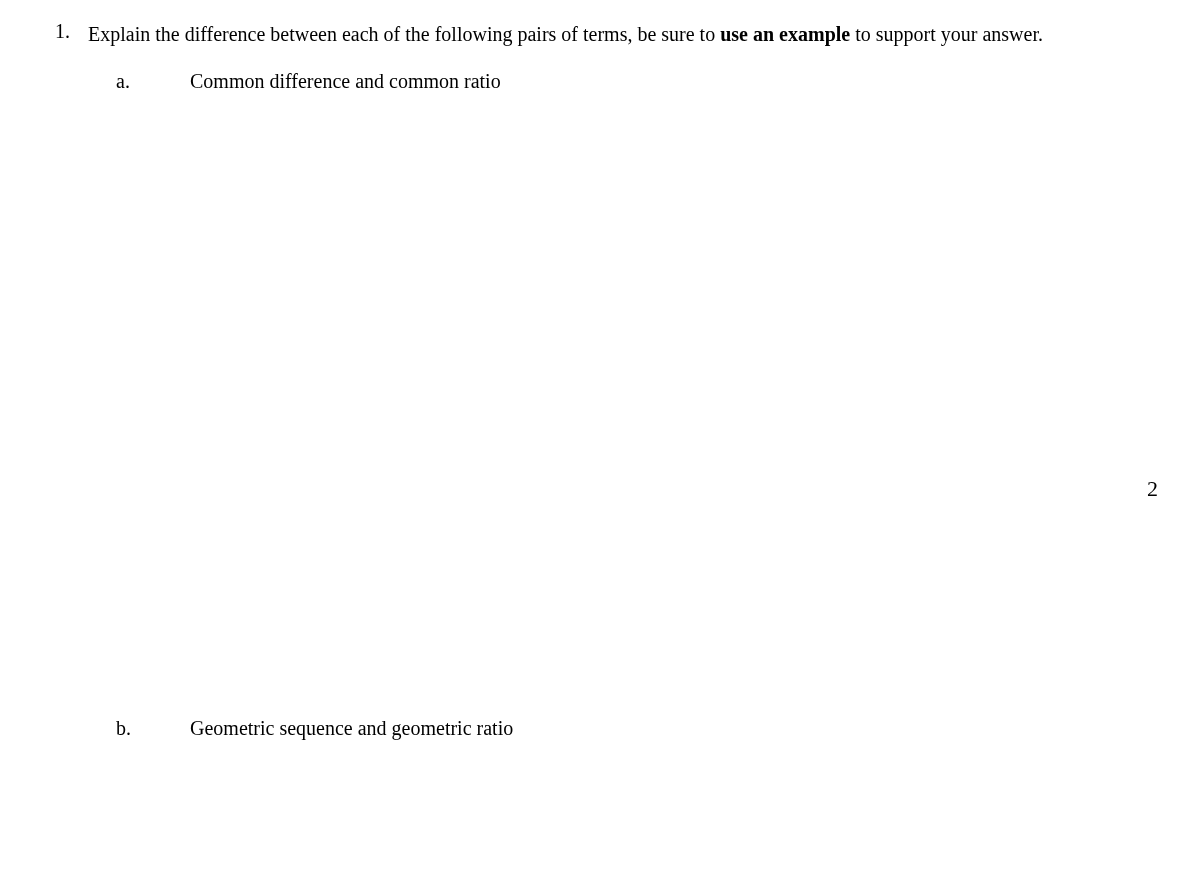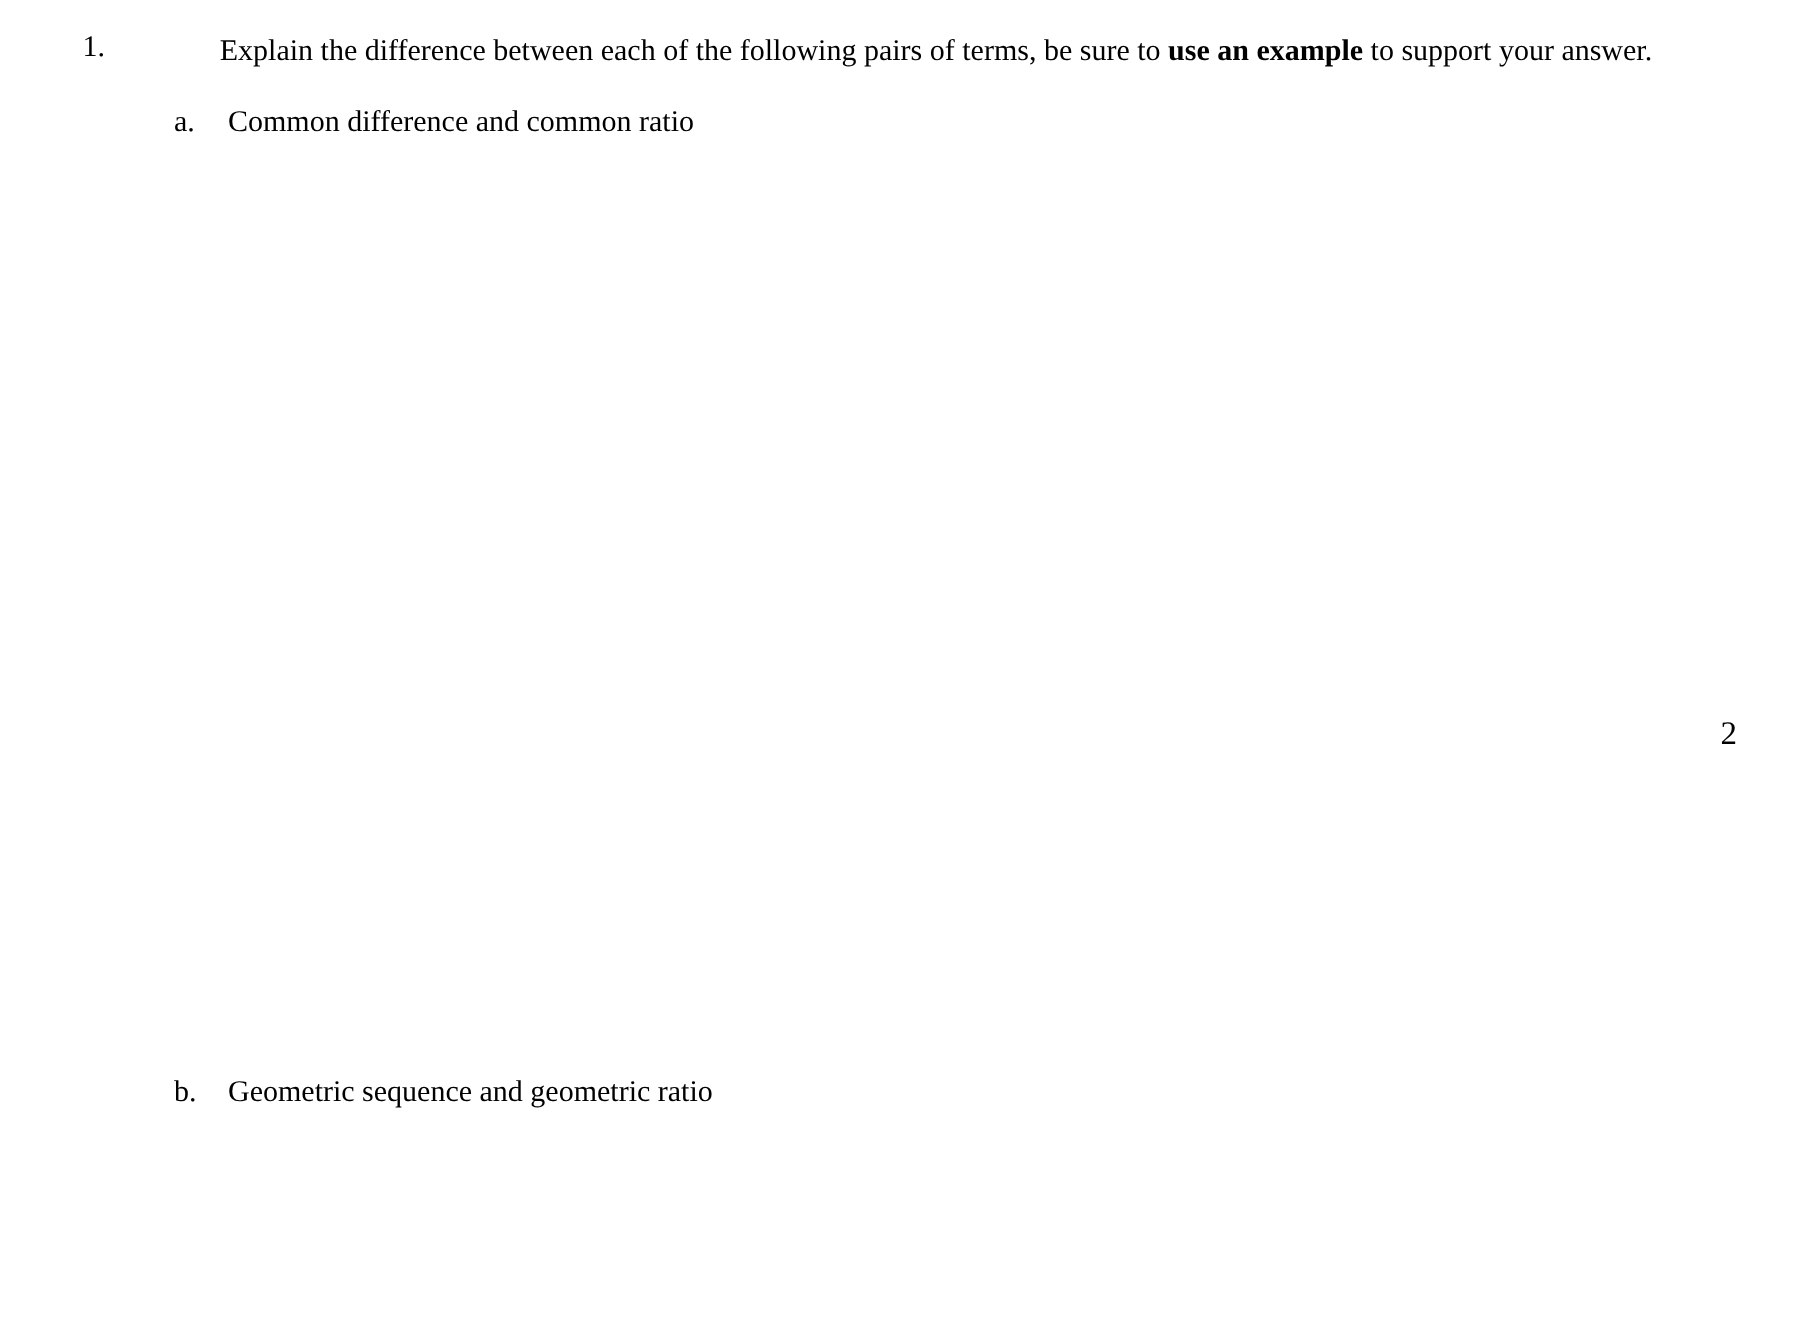--- a/index.html
+++ b/index.html
@@ -25,35 +25,35 @@
       min-width: 30px;
       text-align: right;
       padding-right: 0;
     }
     .question-body {
       flex: 1;
     }
     .question-text {
       line-height: 1.4;
       margin-bottom: 22px;
-      text-align: center;
     }
     .bold {
       font-weight: bold;
     }
     .sub-item {
       display: flex;
       gap: 16px;
       margin-left: 28px;
     }
     .sub-item-letter {
       min-width: 20px;
     }
     .sub-item-text {
       flex: 1;
+      margin-left: 38px;
     }
     .spacer-large {
       height: 624px;
     }
     .margin-mark {
       position: absolute;
       right: 42px;
       top: 476px;
       font-size: 22px;
     }

